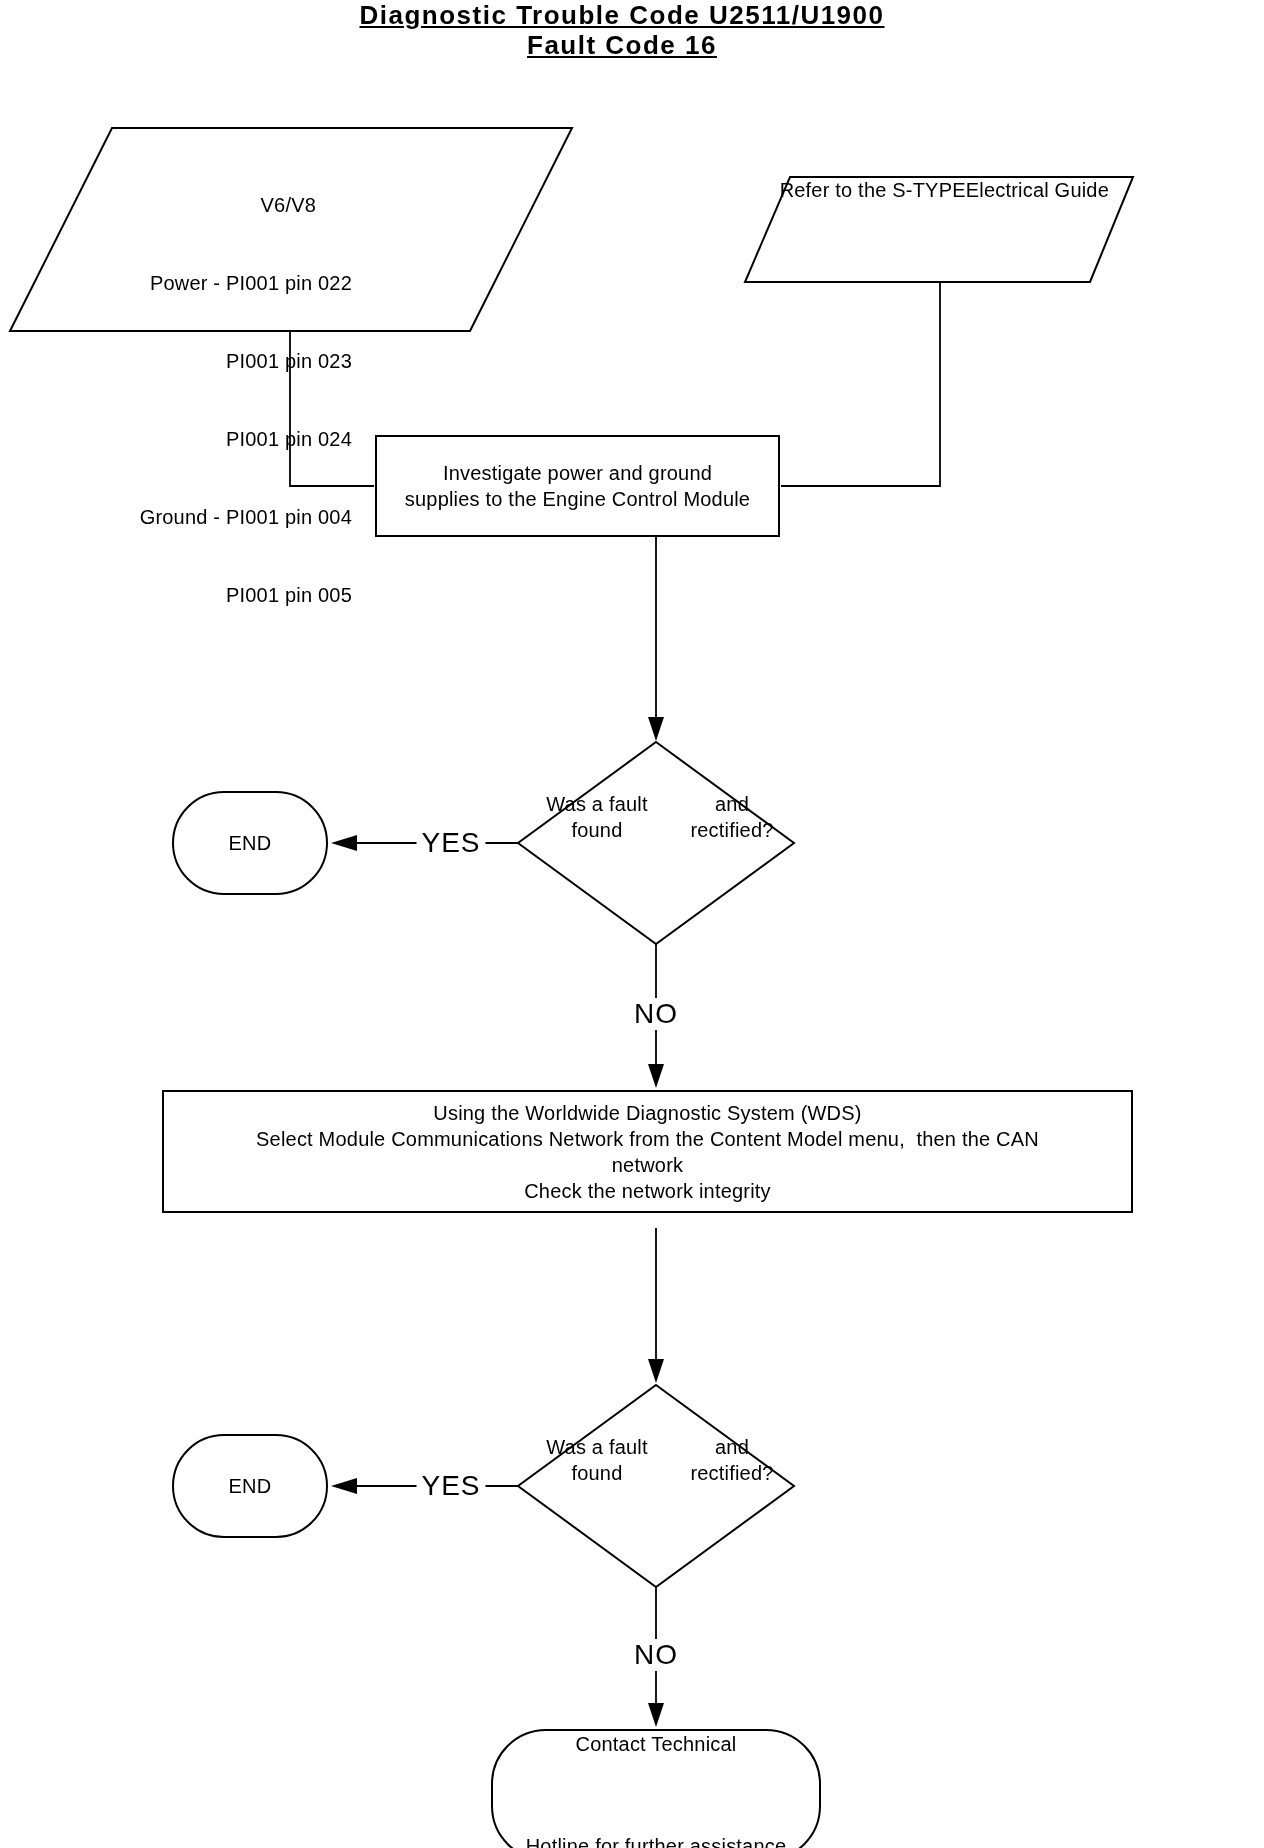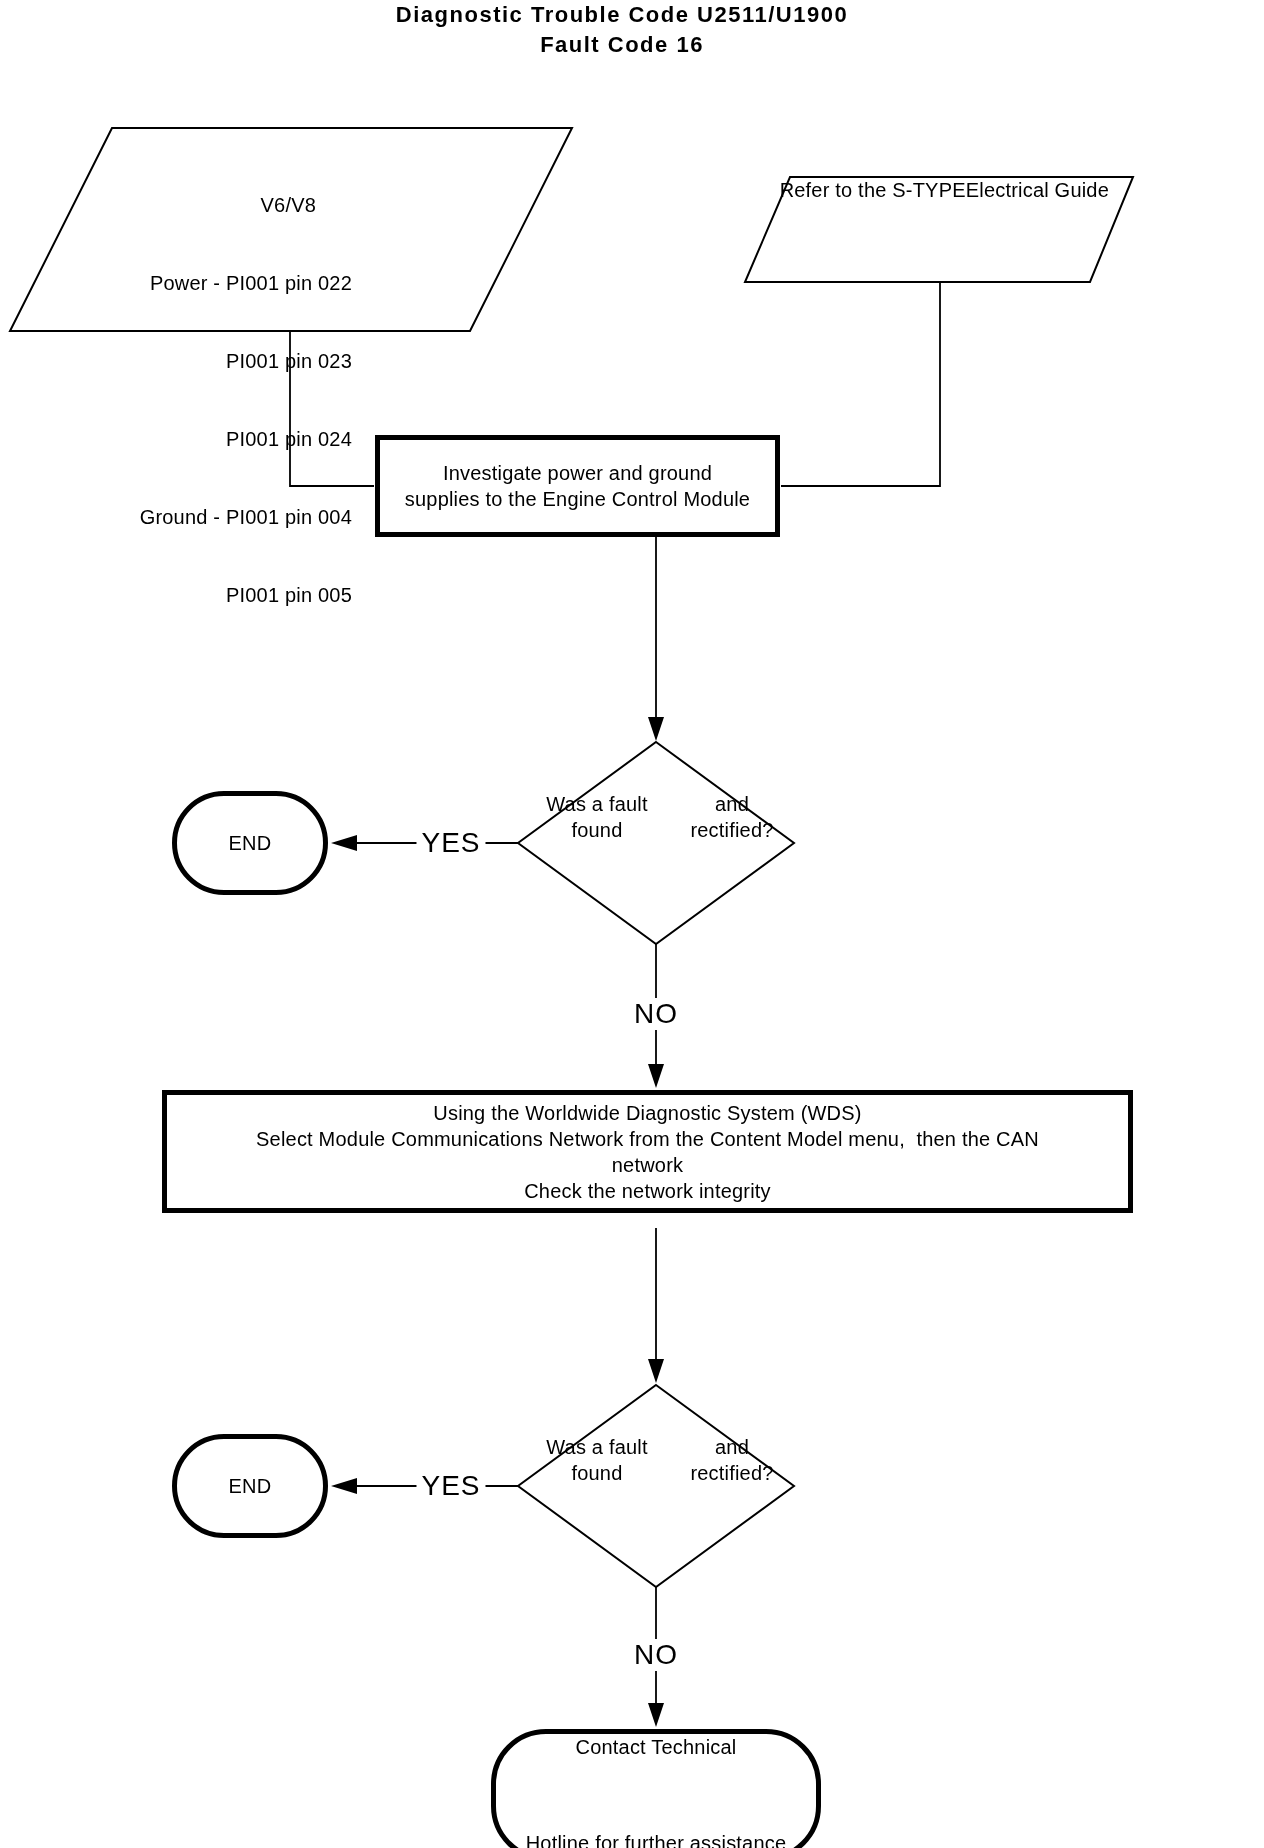--- a/index.html
+++ b/index.html
@@ -9,24 +9,24 @@
     height:1848px;
     background:#ffffff;
     font-family:"Liberation Sans", sans-serif;
     color:#000;
     overflow:hidden;
   }
   .svg-layer{position:absolute;left:0;top:0;width:1264px;height:1848px;}
   .txt{font-size:20px;line-height:26px;letter-spacing:0.2px;white-space:pre-wrap;}
   .title{
     position:absolute;left:0;top:6;width:1244px;text-align:center;
-    font-weight:bold;font-size:22px;line-height:30px;letter-spacing:1.5px;
+    font-weight:bold;font-size:26px;line-height:30px;letter-spacing:1.5px;text-decoration:underline;
   }
   .node-text{position:absolute;display:flex;flex-direction:row;justify-content:flex-end;text-align:center;}
-  .box{position:absolute;border:5px solid #000000;background:#fff;display:flex;flex-direction:column;justify-content:center;text-align:center;box-sizing:border-box;}
+  .box{position:absolute;border:2px solid #000000;background:#fff;display:flex;flex-direction:column;justify-content:center;text-align:center;box-sizing:border-box;}
   .stadium{border-radius:55px;}
   .para-text-left{
     position:absolute;left:100px;top:140px;width:252px;
     text-align:right;
   }
   .pad-center{padding-right:36px;}
   .edge-label{
     position:absolute;transform:translate(-50%,-50%);
     background:#ffffff;padding:0 5px;font-size:28px;letter-spacing:1px;
   }

